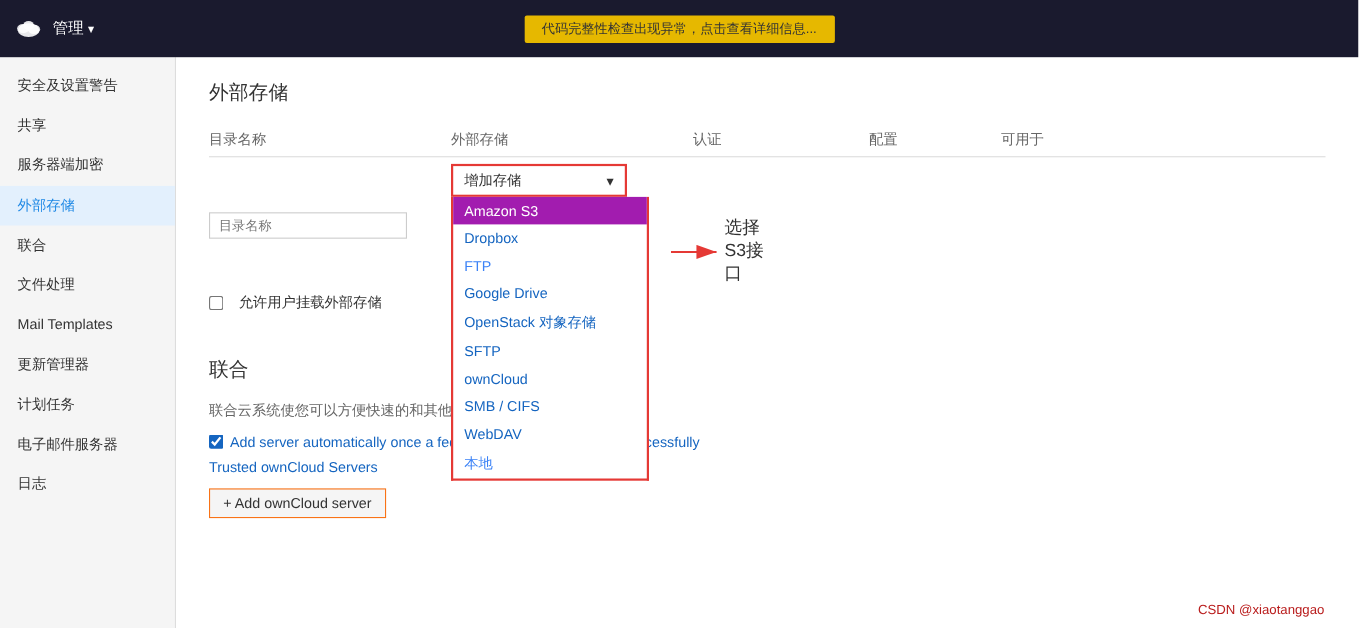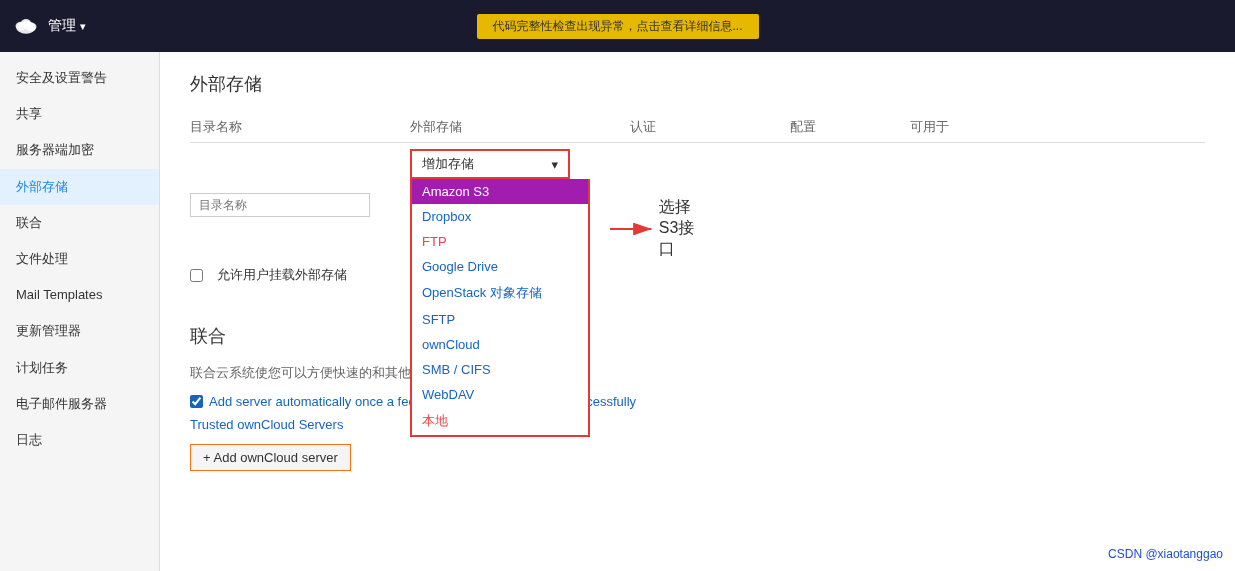--- a/index.html
+++ b/index.html
@@ -134,21 +134,21 @@
       background: #fff;
       border: 2px solid #e53935;
       border-top: none;
       z-index: 100;
       min-width: 180px;
     }
     .dropdown-item {
       padding: 5px 10px;
       cursor: pointer;
       font-size: 13px;
-      color: #ef4444;
+      color: #3b82f6;
     }
     .dropdown-item.highlighted {
       background: #a21caf;
       color: #fff;
     }
     .dropdown-item.blue-text {
       color: #1565c0;
     }
 
     
@@ -210,23 +210,23 @@
       font-size: 13px;
       cursor: pointer;
       color: #333;
       display: inline-block;
     }
 
     
     .watermark {
       position: fixed;
       bottom: 10px;
-      right: 12px;
+      right: 31px;
       font-size: 12px;
-      color: #1d4ed8;
+      color: #b91c1c;
     }
   </style>
 </head>
 <body>
 
 <div class="top-nav">
 
   <svg class="top-nav-logo" viewBox="0 0 40 40" fill="none" xmlns="http://www.w3.org/2000/svg">
     <ellipse cx="20" cy="22" rx="14" ry="9" fill="#fff" opacity="0.9"></ellipse>
     <ellipse cx="13" cy="20" rx="8" ry="6" fill="#fff" opacity="0.85"></ellipse>

